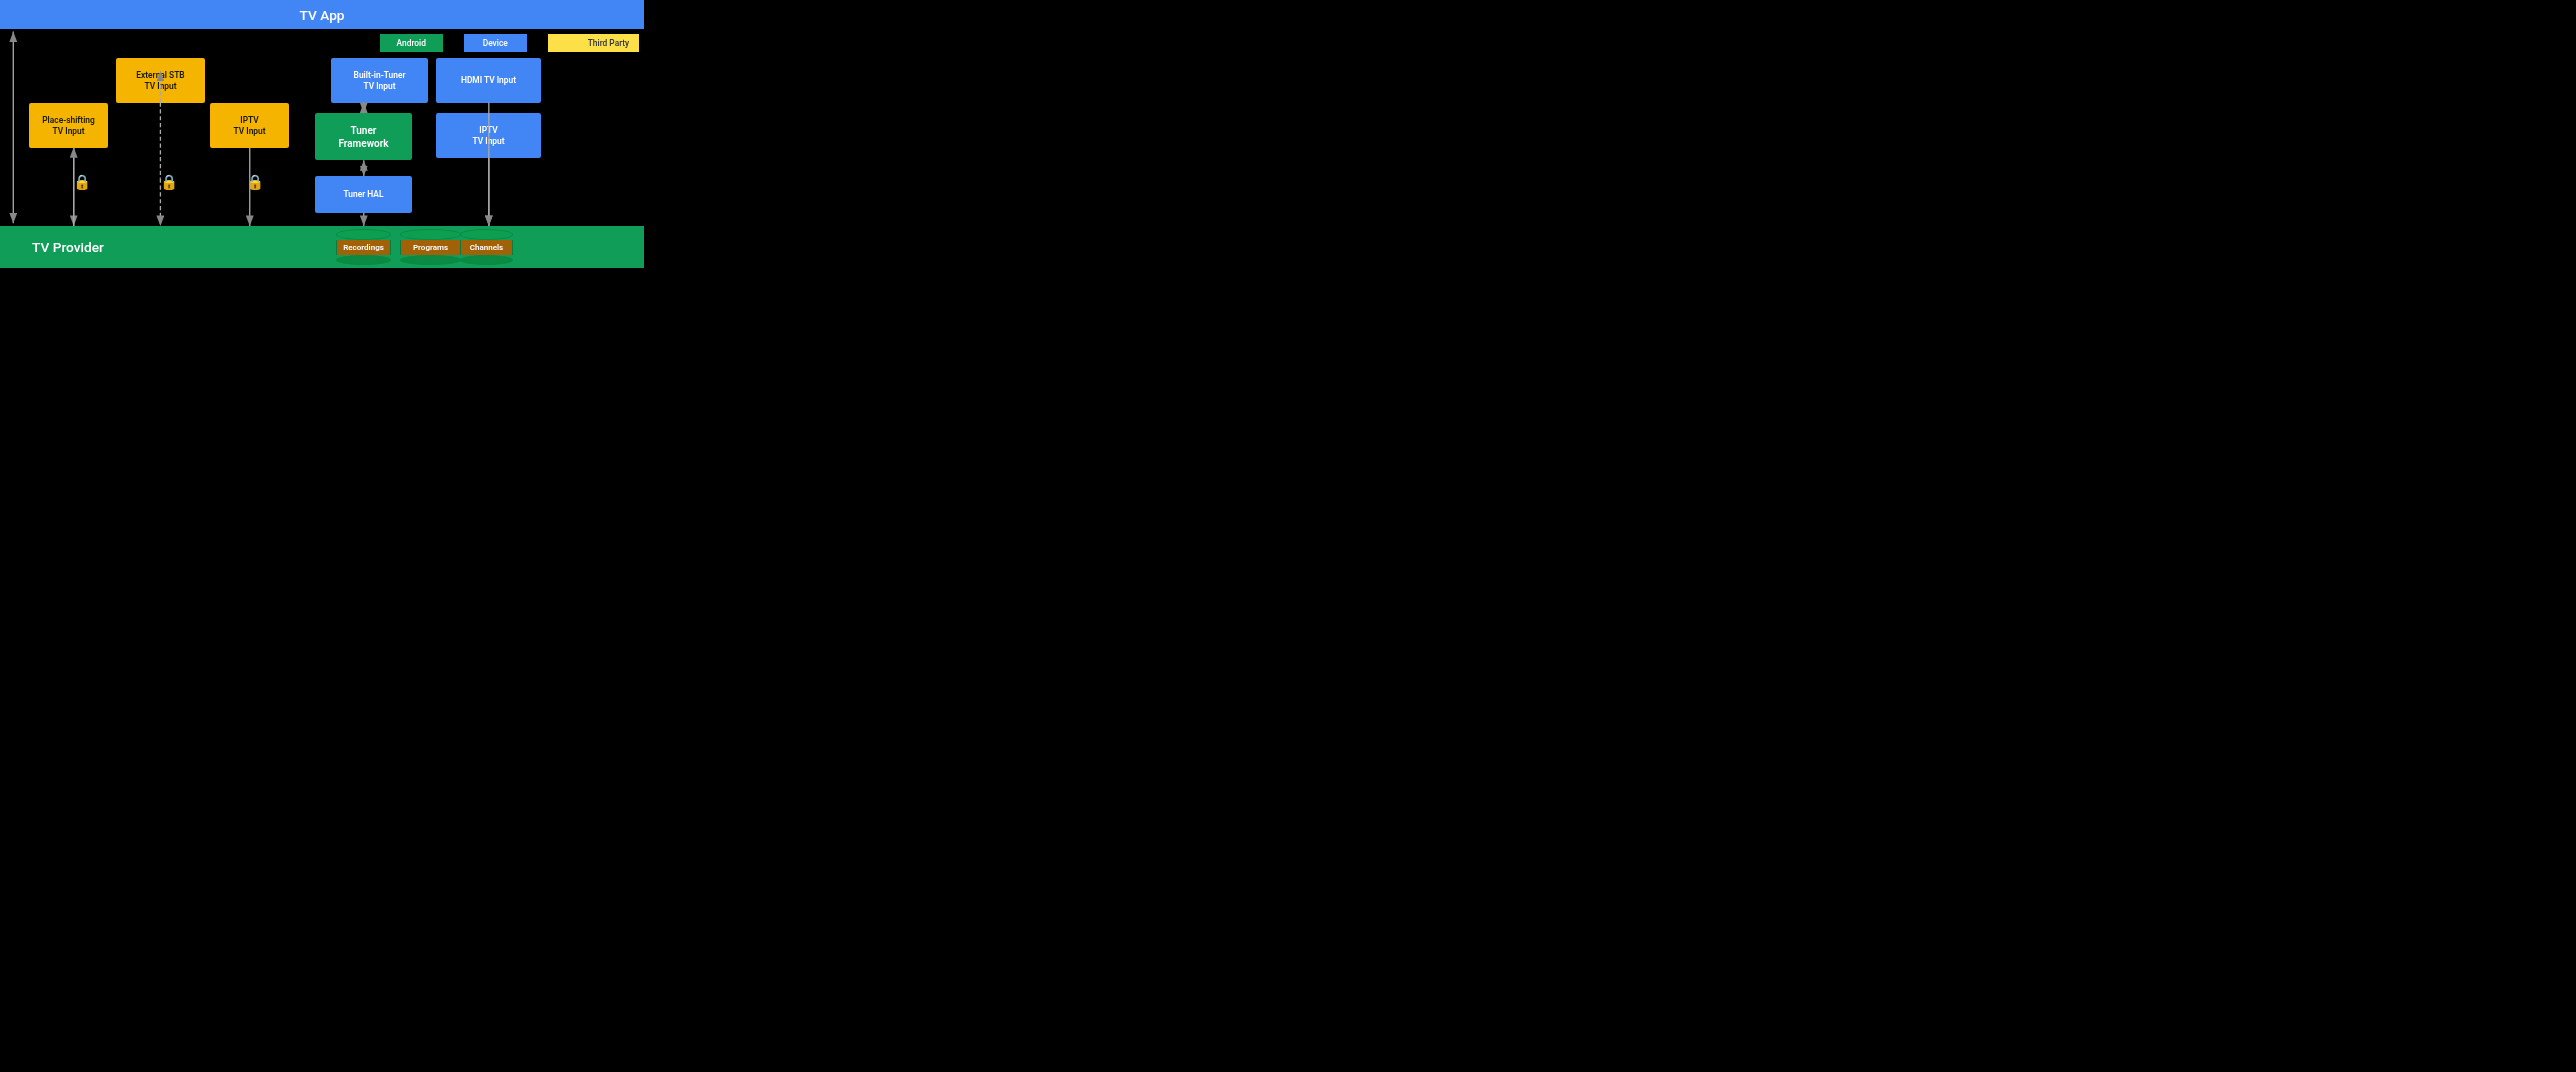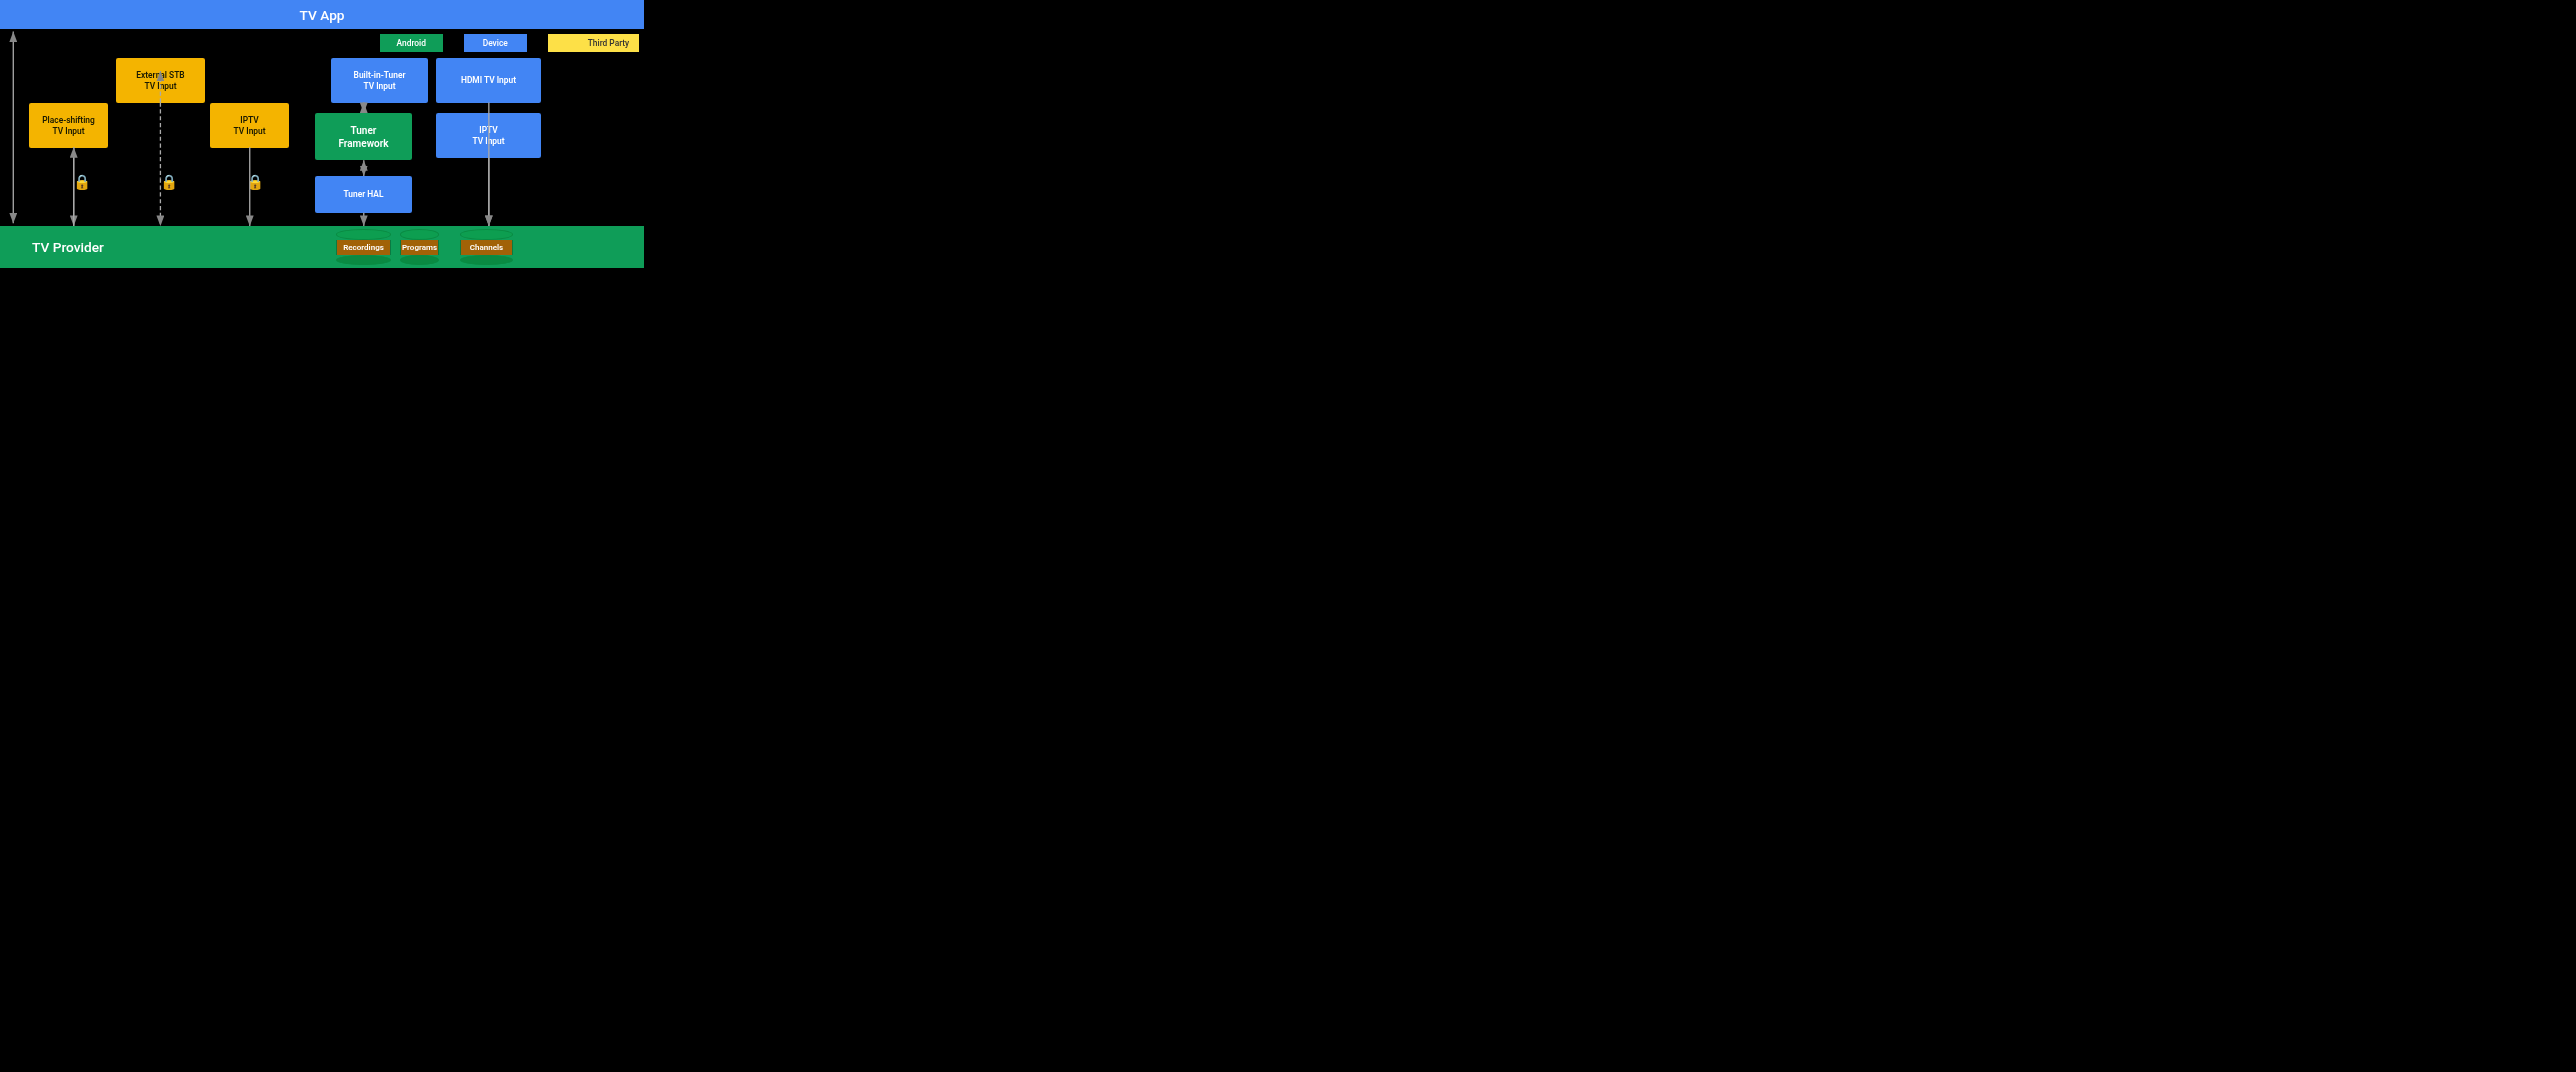--- a/index.html
+++ b/index.html
@@ -153,21 +153,21 @@
   <span style="color:white;font-size:13.7px;font-weight:500;padding-left:32px;">TV Provider</span>
 
   <div class="db-cylinder" style="left: 336px; bottom: 2.6px; width: 55px; height: 36px; position: absolute;">
     <div class="db-top" style="background:#0d9e50; border:1.1px solid #0a8a42;"></div>
     <div class="db-body">
       <span>Recordings</span>
     </div>
     <div class="db-bottom" style="background:#0a8a42; border:1.1px solid #0a8a42;"></div>
   </div>
 
-  <div class="db-cylinder" style="left: 400px; bottom: 2.6px; width: 39px; height: 36px; position: absolute;">
+  <div class="db-cylinder" style="left: 400px; bottom: 2.6px; width: 61px; height: 36px; position: absolute;">
     <div class="db-top" style="background:#0d9e50; border:1.1px solid #0a8a42;"></div>
     <div class="db-body">
       <span>Programs</span>
     </div>
     <div class="db-bottom" style="background:#0a8a42; border:1.1px solid #0a8a42;"></div>
   </div>
 
   <div class="db-cylinder" style="left: 460px; bottom: 2.6px; width: 53px; height: 36px; position: absolute;">
     <div class="db-top" style="background:#0d9e50; border:1.1px solid #0a8a42;"></div>
     <div class="db-body">

